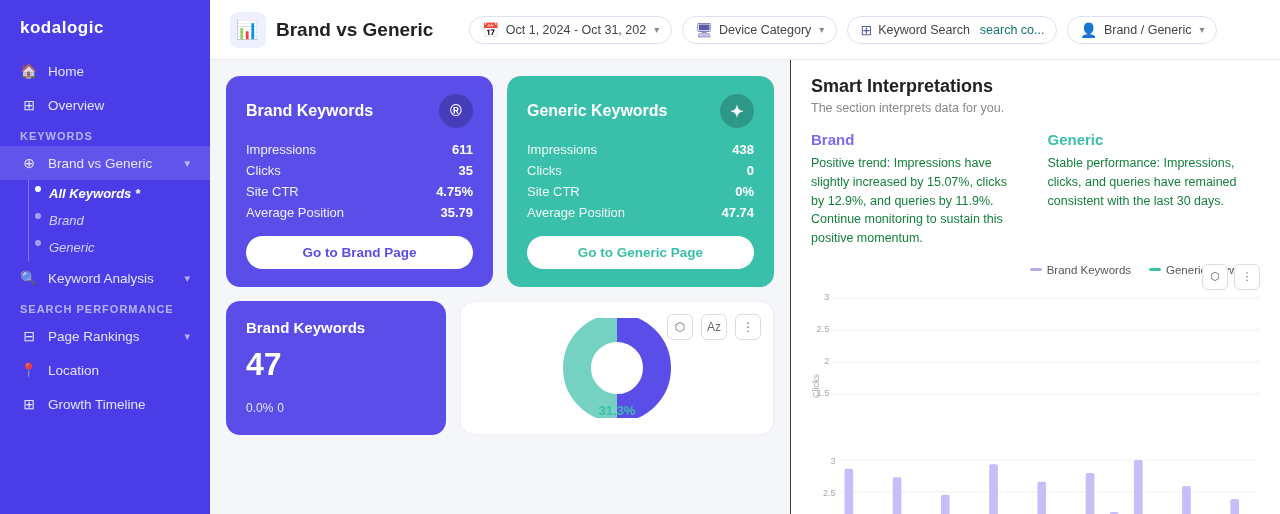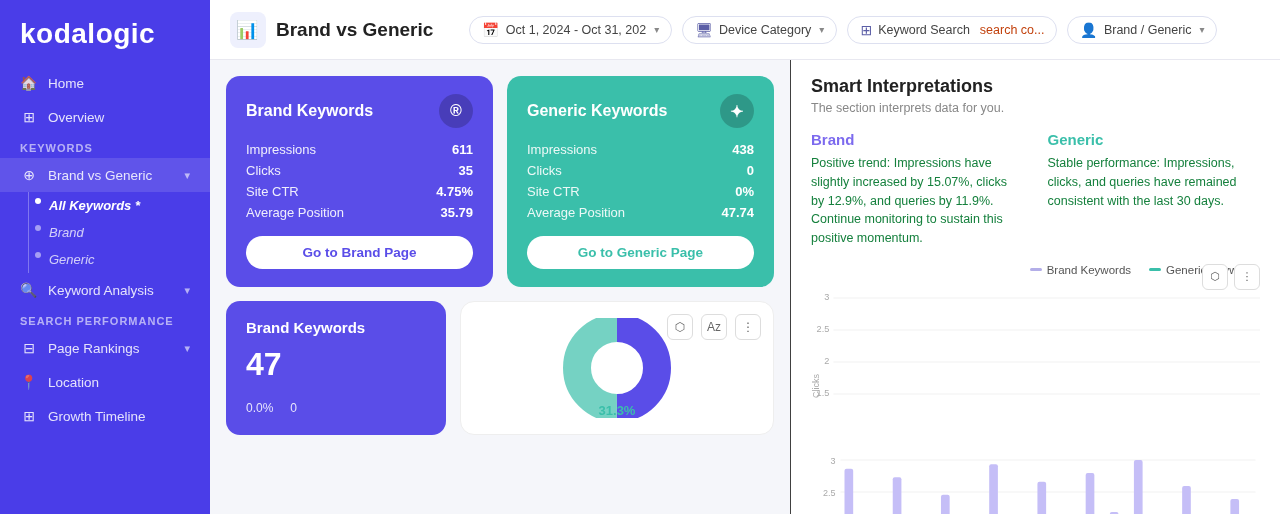--- a/index.html
+++ b/index.html
@@ -12,21 +12,21 @@
       background: #4a3de8;
       color: white;
       display: flex;
       flex-direction: column;
       padding: 0;
       height: 514px;
       overflow: hidden;
     }
     .sidebar-logo {
       padding: 18px 20px 16px;
-      font-size: 28px;
+      font-size: 17px;
       font-weight: 700;
       color: white;
       letter-spacing: 0.5px;
     }
     .sidebar-section-label {
       font-size: 11px;
       color: rgba(255,255,255,0.6);
       text-transform: uppercase;
       letter-spacing: 1px;
       padding: 8px 20px 4px;
@@ -240,21 +240,21 @@
     .brand-keywords-card2 {
       background: #5a4de8;
       border-radius: 14px;
       padding: 18px 20px;
       color: white;
       width: 220px;
       min-width: 220px;
     }
     .bk2-title { font-size: 15px; font-weight: 700; margin-bottom: 10px; }
     .bk2-number { font-size: 32px; font-weight: 700; margin-bottom: 18px; }
-    .bk2-sub { display: flex; gap: 17px; font-size: 12px; opacity: 0.85; }
+    .bk2-sub { display: flex; gap: 4px; font-size: 12px; opacity: 0.85; }
 
     
     .donut-card {
       background: white;
       border-radius: 14px;
       flex: 1;
       padding: 16px;
       display: flex;
       align-items: center;
       justify-content: center;
@@ -398,21 +398,21 @@
         <span class="pill-chevron">▾</span>
       </div>
       <div class="filter-pill">
         <span class="pill-icon">🖥</span>
         <span>Device Category</span>
         <span class="pill-chevron">▾</span>
       </div>
       <div class="filter-pill">
         <span class="pill-icon">⊞</span>
         <span>Keyword Search</span>
-        <span style="color:#c2410c; margin-left:4px;">search co...</span>
+        <span style="color:#0f766e; margin-left:4px;">search co...</span>
       </div>
       <div class="filter-pill">
         <span class="pill-icon">👤</span>
         <span>Brand / Generic</span>
         <span class="pill-chevron">▾</span>
       </div>
     </div>
   </div>
 
   <div class="content">

